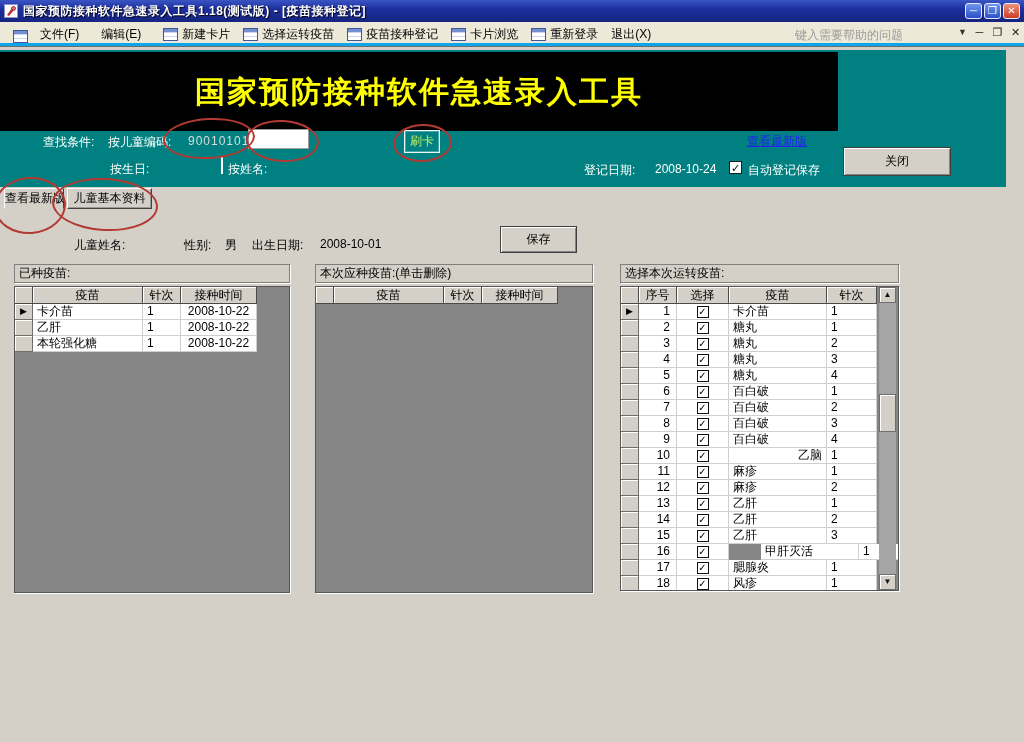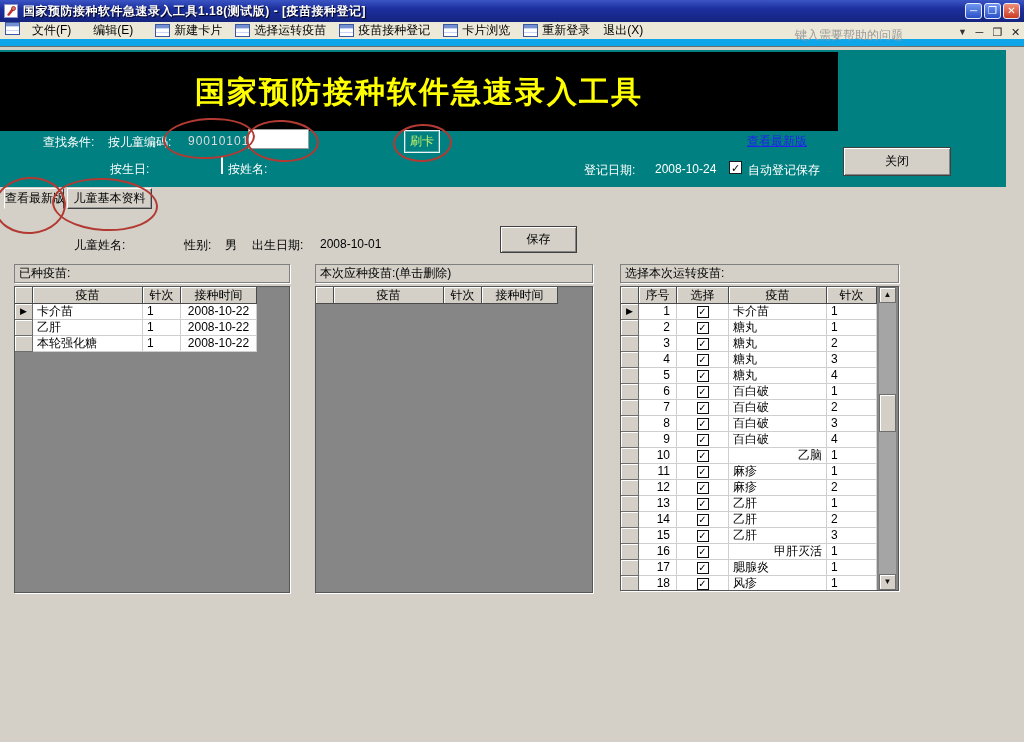--- a/index.html
+++ b/index.html
@@ -17,21 +17,21 @@
   .title-text { color:#fff; font-weight:bold; font-size:12px; letter-spacing:.5px;
                 text-shadow:1px 1px 1px #001; white-space:nowrap; }
   .winbtn { position:absolute; top:3px; width:17px; height:16px; border-radius:3px; border:1px solid #e7ecfc;
             color:#fff; font-size:10px; line-height:14px; text-align:center;
             background:linear-gradient(180deg,#6f96ef,#2a50c8); }
   .winbtn.close { background:linear-gradient(180deg,#ef8f78,#cc3b25); }
   .b-min{left:965px;} .b-rst{left:984px;} .b-cls{left:1003px;}
 
   
   .menubar { position:absolute; left:0; top:22px; width:1024px; height:24px; background:#ece9d8;
-             border-bottom:7px solid #0ea5e9; display:flex; align-items:flex-start; padding-left:5px; }
+             border-bottom:3px solid #0ea5e9; display:flex; align-items:flex-end; padding-left:13px; }
   .form-icon { width:15px; height:13px; background:repeating-linear-gradient(180deg,#fff 0 3px,#c9d5f2 3px 4px);
                border:1px solid #3a57a0; box-shadow:inset 0 3px 0 #7490d0; display:inline-block; flex:none; }
   .mdi-sys { margin-right:12px; }
   .menu-item { display:flex; align-items:center; margin-right:13px; white-space:nowrap; cursor:default; }
   .menu-item .form-icon { margin-right:4px; }
   .menu-item.pad { margin-right:22px; }
   .help-text { position:absolute; left:795px; top:5px; color:#9a9a9a; }
   .help-caret { position:absolute; left:958px; top:5px; color:#333; font-size:9px; }
   .mdi-btn { position:absolute; top:4px; color:#222; font-size:11px; font-weight:bold; width:15px; text-align:center; }
   .m-min{left:972px;} .m-rst{left:990px;} .m-cls{left:1008px;}
@@ -376,21 +376,21 @@
           </div>
           <div class="gcell" style="width: 98px; text-align: left;">乙肝</div>
           <div class="gcell" style="width: 50px; text-align: left;">3</div>
         </div>
         <div class="grow">
           <div class="gsel"></div>
           <div class="gcell" style="width: 38px; text-align: right; padding-right: 6px;">16</div>
           <div class="gcell cbcell" style="width: 52px;">
             <span class="cb">✓</span>
           </div>
-          <div class="gcell" style="width: 98px; text-align: right;">甲肝灭活</div>
+          <div class="gcell" style="width: 98px; text-align: left; margin-left: 32px;">甲肝灭活</div>
           <div class="gcell" style="width: 50px; text-align: left;">1</div>
         </div>
         <div class="grow">
           <div class="gsel"></div>
           <div class="gcell" style="width: 38px; text-align: right; padding-right: 6px;">17</div>
           <div class="gcell cbcell" style="width: 52px;">
             <span class="cb">✓</span>
           </div>
           <div class="gcell" style="width: 98px; text-align: left;">腮腺炎</div>
           <div class="gcell" style="width: 50px; text-align: left;">1</div>

